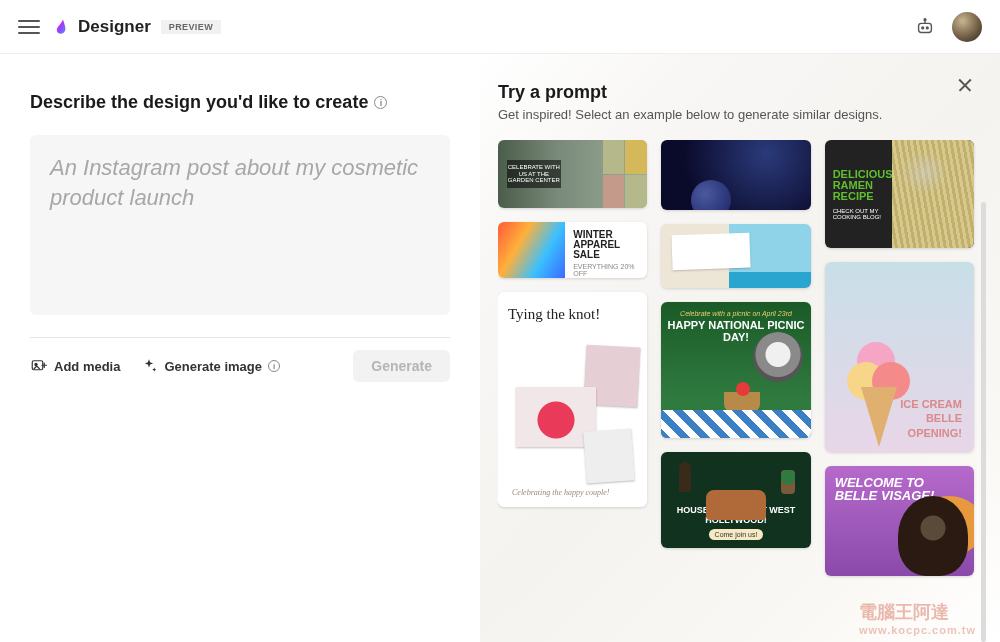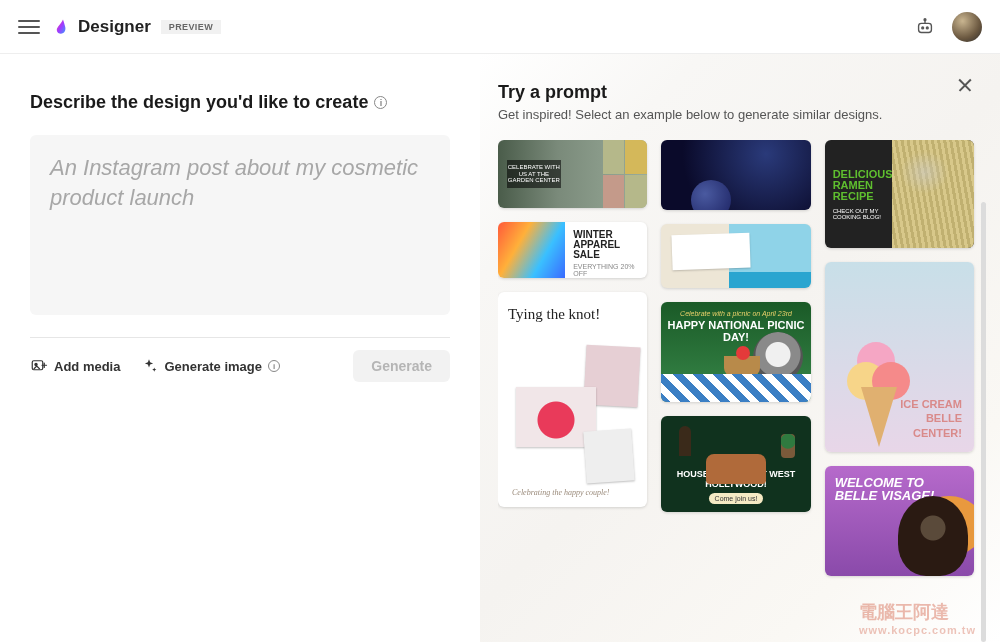--- a/index.html
+++ b/index.html
@@ -158,21 +158,21 @@
   .c4 .t .h{ font-weight:800; font-size:10px; line-height:1; }
   .c4 .t .s{ font-size:7px; color:#888; margin-top:3px; }
 
   .c5 { height: 215px; background:#fff; padding:14px 10px 0; position:relative; }
   .c5 .h { color:#222; font-family:Georgia,serif; font-size:15px; line-height:1.1; }
   .c5 .photo1{ position:absolute; right:8px; top:54px; width:54px; height:60px; background:#e6cfd4; box-shadow:0 1px 2px rgba(0,0,0,.25); transform:rotate(3deg); }
   .c5 .photo2{ position:absolute; left:18px; top:95px; width:80px; height:60px; background:radial-gradient(circle at 50% 55%, #e93a5a 0 18px, transparent 19px),#f1e6e8; box-shadow:0 1px 2px rgba(0,0,0,.25); }
   .c5 .photo3{ position:absolute; right:14px; top:138px; width:48px; height:52px; background:#eee; box-shadow:0 1px 2px rgba(0,0,0,.25); transform:rotate(-4deg); }
   .c5 .cap{ position:absolute; left:14px; bottom:10px; font-size:8px; color:#9a8a7a; font-family:Georgia,serif; font-style:italic; }
 
-  .c6 { height: 100px; background:linear-gradient(180deg,#1a5a27 0%, #2f7a3f 70%); position:relative; }
+  .c6 { height: 136px; background:linear-gradient(180deg,#1a5a27 0%, #2f7a3f 70%); position:relative; }
   .c6 .top { text-align:center; padding-top:8px; font-size:7px; color:#e8d06a; font-style:italic; }
   .c6 .big { text-align:center; font-weight:800; font-size:11px; color:#fff; margin-top:2px; }
   .c6 .raccoon{ position:absolute; right:8px; top:30px; width:50px; height:50px; border-radius:50%; background:radial-gradient(circle at 50% 45%, #f0f0f0 0 12px, #8a8a8a 13px 22px, #555 23px); }
   .c6 .basket{ position:absolute; left:42%; bottom:26px; width:36px; height:20px; background:#b88a4a; border-radius:0 0 8px 8px; }
   .c6 .fruit{ position:absolute; left:50%; bottom:42px; width:14px; height:14px; border-radius:50%; background:#e43a3a; }
   .c6 .cloth{ position:absolute; left:0; right:0; bottom:0; height:28px; background:repeating-linear-gradient(45deg,#3b7fc4 0 7px,#fff 7px 14px); }
 
   .c7 { height: 96px; background:#10321e; display:flex; flex-direction:column; align-items:center; justify-content:flex-end; padding:8px; }
   .c7 .t1{ font-size:9px; font-weight:800; text-align:center; line-height:1.1; }
   .c7 .btn{ background:#f5eac4; color:#333; font-size:7px; padding:2px 6px; border-radius:8px; margin-top:3px; }
@@ -338,21 +338,21 @@
       </div>
 
       <div class="card c3">
         <div class="cone">
           <div class="scoop s1"></div>
             <div class="scoop s2"></div>
             <div class="scoop s3"></div>
             <div class="waffle"></div>
         </div>
         <div class="txt">
-          <span>ICE CREAM</span><br><span>BELLE</span><br><span>CENTER!</span>
+          <span>ICE CREAM</span><br><span>BELLE</span><br><span>OPENING!</span>
         </div>
       </div>
       <div class="card c9">
         <div class="t">WELCOME TO BELLE VISAGE!</div>
         <div class="blob"></div>
         <div class="afro"></div>
       </div>
     </div>
   </div>
 </div>

